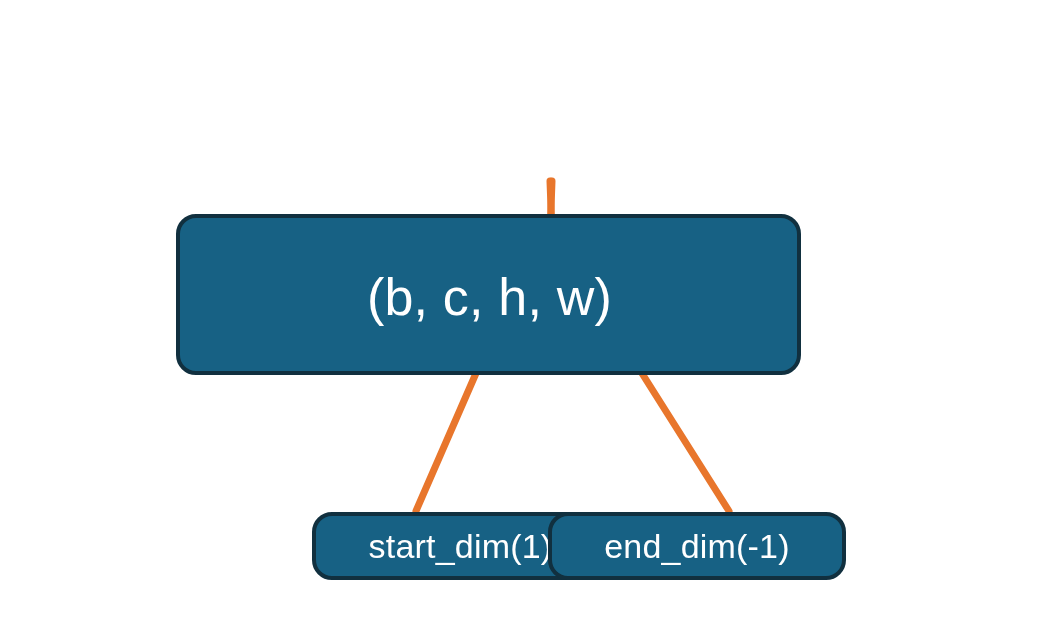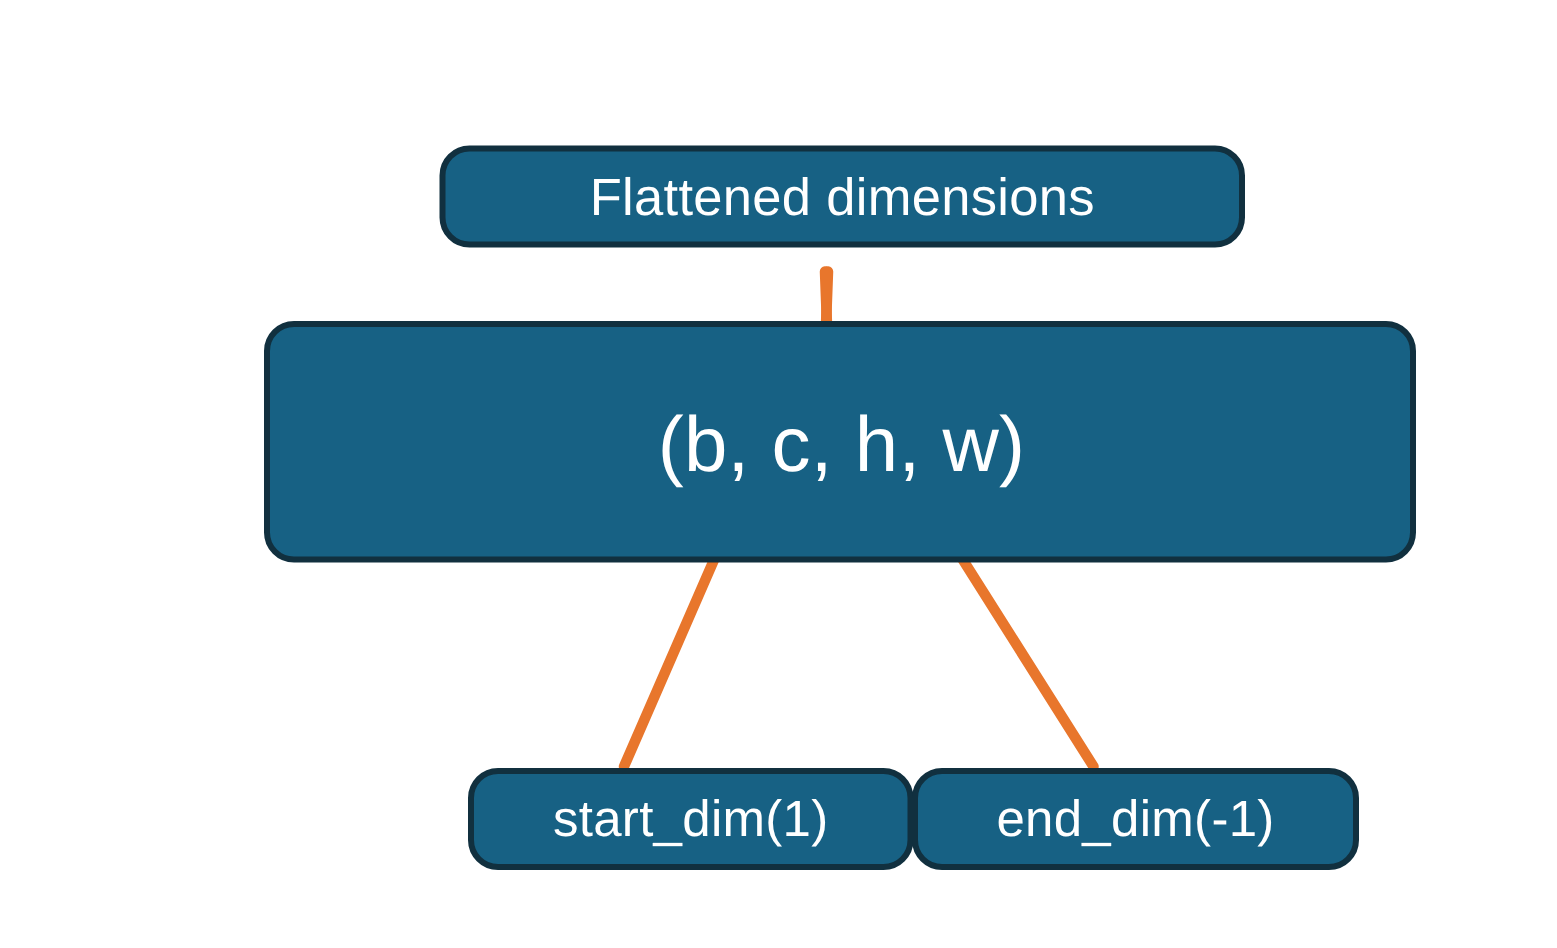--- a/index.html
+++ b/index.html
@@ -34,21 +34,21 @@
   #node-flattened {
     left: 293px;
     top: 97px;
     width: 537px;
     height: 68px;
     font-size: 35px;
   }
   #node-shape {
     left: 176px;
     top: 214px;
-    width: 768px;
+    width: 625px;
     height: 161px;
     font-size: 52px;
   }
   #node-shape .shape-text {
     position: absolute;
     left: 0;
     right: 0;
     top: 50%;
     transform: translateY(-46%);
     text-align: center;
@@ -56,21 +56,21 @@
   }
   #node-start {
     left: 268px;
     top: 512px;
     width: 297px;
     height: 68px;
     font-size: 34px;
     margin-left: 44px;
   }
   #node-end {
-    left: 608px;
+    left: 548px;
     top: 512px;
     width: 298px;
     height: 68px;
     font-size: 34px;
   }
   #connectors {
     position: absolute;
     left: 0;
     top: 0;
     width: 1038px;
@@ -104,23 +104,20 @@
       <line x1="416" y1="511" x2="487" y2="348" stroke="#e8762c" stroke-width="7" stroke-linecap="round"></line>
       <path d="M 492 337 L 497 360 L 487.5 353.5 L 477 357 Z" fill="#e8762c" stroke="#e8762c" stroke-width="2" stroke-linejoin="round"></path>
     </g>
 
     <g>
       <line x1="729" y1="511" x2="626" y2="348" stroke="#e8762c" stroke-width="7" stroke-linecap="round"></line>
       <path d="M 618 338 L 632 357 L 621.5 355 L 614.5 362 Z" fill="#e8762c" stroke="#e8762c" stroke-width="2" stroke-linejoin="round"></path>
     </g>
   </svg>
 
-  <div class="node" id="node-flattened">
-    <span>Flattened dimensions</span>
-  </div>
 
   <div class="node" id="node-shape">
     <span class="shape-text">(b, c, h, w)</span>
   </div>
 
   <div class="node" id="node-start">
     <span>start_dim(1)</span>
   </div>
 
   <div class="node" id="node-end">

